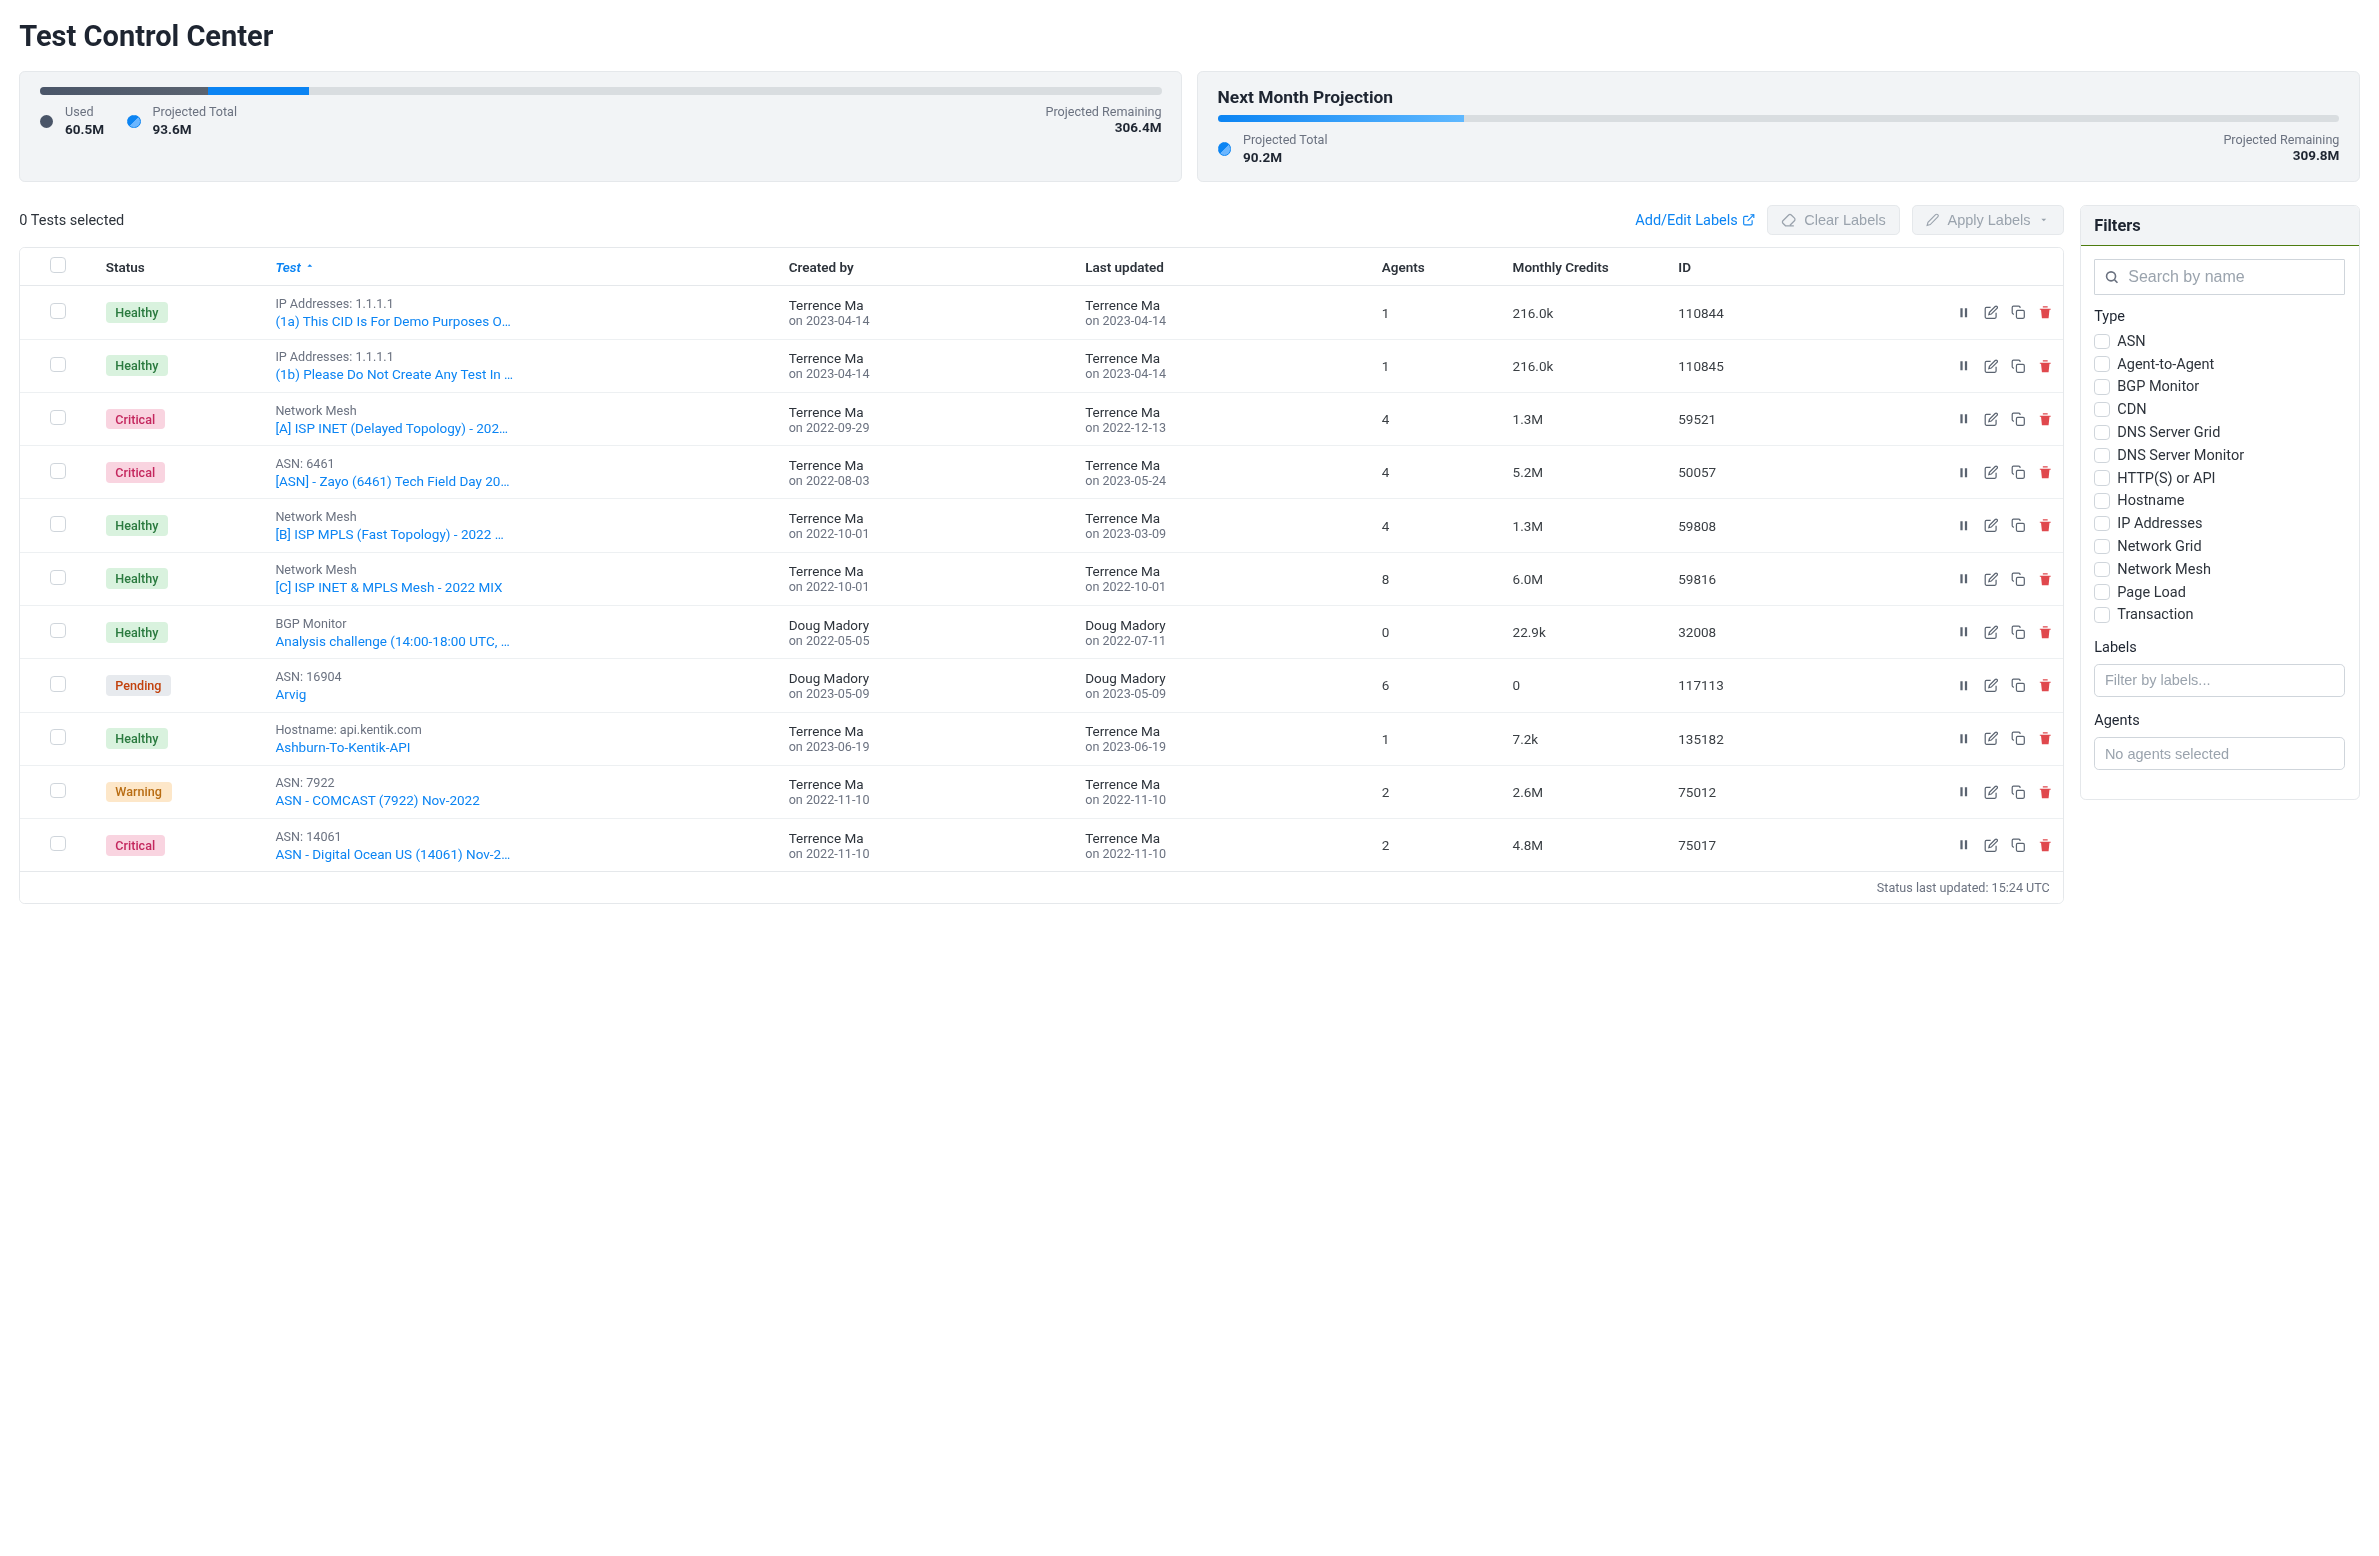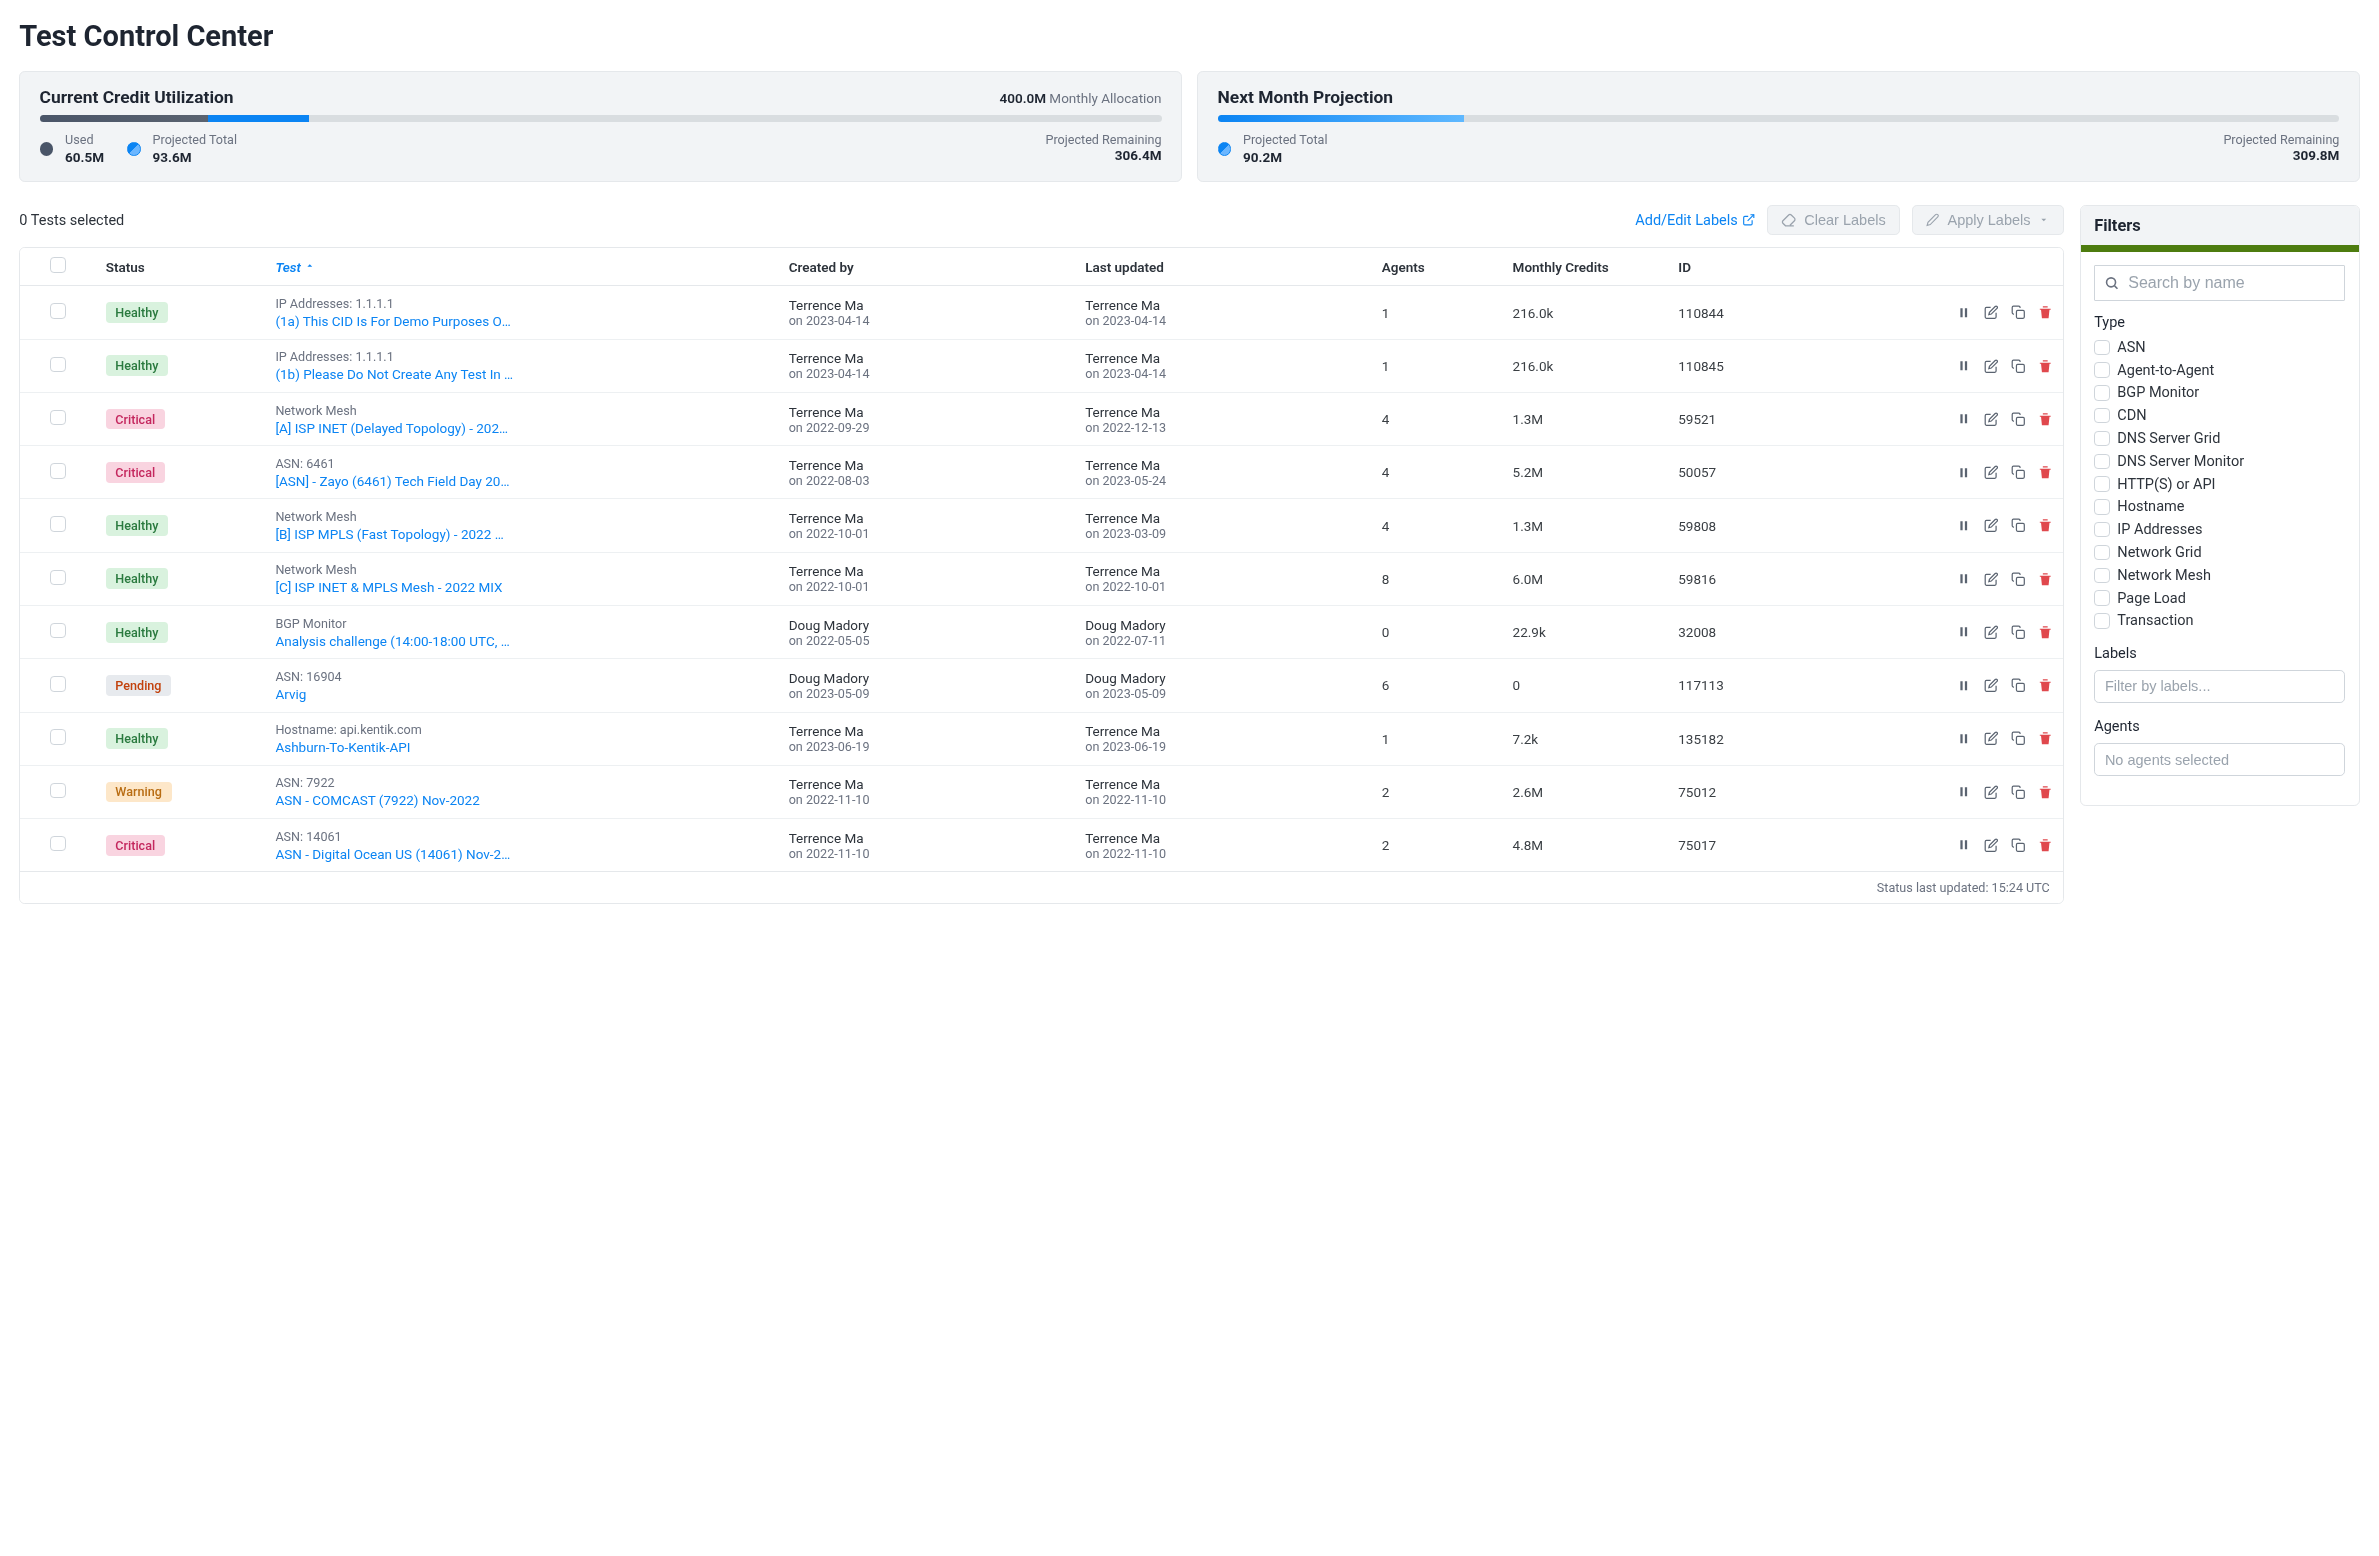--- a/index.html
+++ b/index.html
@@ -63,21 +63,21 @@
 .test-cat { font-size: 12.6px; color: #6b7280; display: block; margin-bottom: 1.9px; }
 .test-link { color: #0b84f3; text-decoration: none; display: block; white-space: nowrap; overflow: hidden; text-overflow: ellipsis; max-width: 239px; }
 .user-line { color: #2d333b; }
 .date-line { color: #6b7280; font-size: 12.6px; }
 .row-actions { display: flex; gap: 9.7px; justify-content: flex-end; align-items: center; }
 .row-actions .act { width: 17.4px; height: 17.4px; display: inline-flex; align-items: center; justify-content: center; color: #5a6370; cursor: pointer; }
 .row-actions .act.trash { color: #e0484d; }
 .footer-status { text-align: right; font-size: 12.6px; color: #6b7280; padding: 7.7px 13.5px 7.7px; border-top: 1px solid #e5e8eb; background: #fff; }
 
 .filters-panel { border: 1px solid #e5e8eb; border-radius: 5.8px; overflow: hidden; }
-.filters-head { background: #f2f4f6; padding: 9.7px 13.5px; font-size: 16.4px; font-weight: 700; color: #1e2531; border-bottom: 7px solid #4d7c0f; }
+.filters-head { background: #f2f4f6; padding: 9.7px 13.5px; font-size: 16.4px; font-weight: 700; color: #1e2531; border-bottom: 1px solid #4d7c0f; }
 .filters-body { padding: 13.5px; }
 .search-input-wrap { position: relative; margin-bottom: 13.5px; }
 .search-input-wrap svg { position: absolute; left: 9.7px; top: 50%; transform: translateY(-50%); color: #6b7280; }
 .search-input { width: 100%; padding: 7.7px 9.7px 7.7px 33px; border: 1px solid #cfd5db; border-radius: 1px; font-size: 16px; color: #7f1d1d; }
 .search-input::placeholder { color: #9aa3ad; }
 .filter-section-label { font-size: 14.5px; font-weight: 400; color: #1e2531; margin-bottom: 7.7px; }
 .filter-list { display: flex; flex-direction: column; gap: 5.8px; margin-bottom: 15.4px; }
 .filter-item { display: flex; align-items: center; gap: 7.7px; font-size: 14.5px; color: #2d333b; cursor: pointer; }
 .text-input { width: 100%; padding: 7.7px 9.7px; border: 1px solid #cfd5db; border-radius: 4.8px; font-size: 14.5px; color: #2d333b; margin-bottom: 15.4px; }
 .text-input::placeholder { color: #9aa3ad; }
@@ -86,27 +86,20 @@
 .scrollbar-faux::-webkit-scrollbar-thumb { background: #cfd5db; border-radius: 4.8px; }
 svg { display: inline-block; }
 </style>
 </head>
 <body>
 
 <h1 class="page-title">Test Control Center</h1>
 
 <div class="cards-row">
   <div class="card">
-    <div class="card-header">
-      <div class="card-title">Current Credit Utilization</div>
-      <div class="card-allocation">
-        <span class="num">400.0M</span>
-        <span>Monthly Allocation</span>
-      </div>
-    </div>
     <div class="progress">
       <div class="seg-used" id="cur-used-seg" style="width: 15%;"></div>
       <div class="seg-proj" id="cur-proj-seg" style="width: 9%;"></div>
     </div>
     <div class="card-stats">
       <div class="stat-group">
         <div class="stat-item">
           <span class="dot used"></span>
           <div class="stat-labels">
             <span class="stat-label">Used</span>

